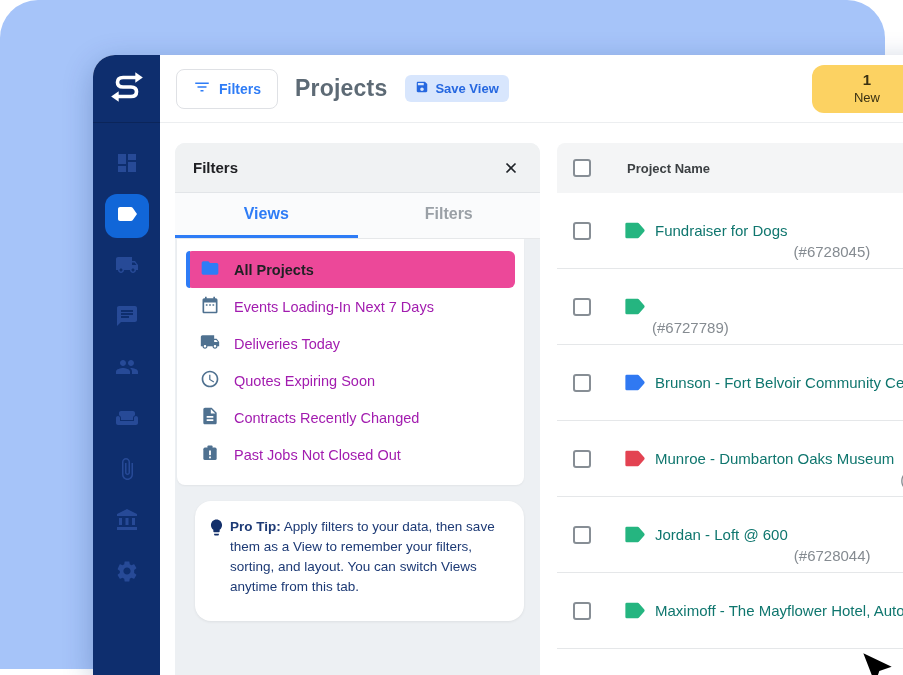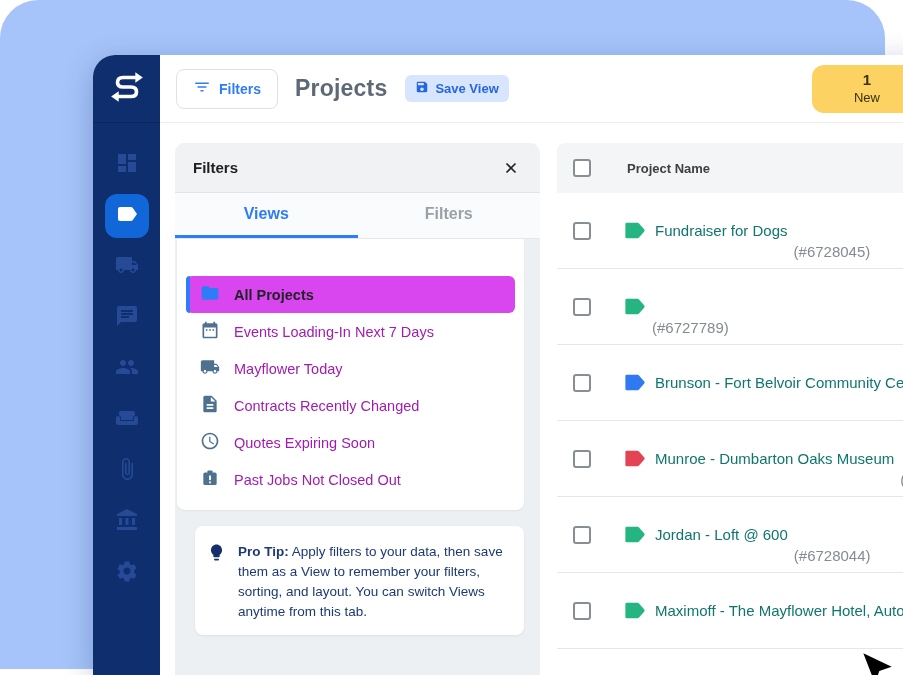--- a/index.html
+++ b/index.html
@@ -57,27 +57,27 @@
   .tabs { height:46px; display:flex; background:#fafbfc; border-bottom:1px solid #e6e8ea; }
   .tab { flex:1; display:flex; align-items:center; justify-content:center; font-size:16px;
     font-weight:700; color:#9aa0a6; border-bottom:3px solid transparent; cursor:pointer; }
   .tab.active { color:#2e7cf6; border-bottom-color:#2e7cf6; }
 
   .views-card { background:#fff; margin:0 16px 0 2px; border-radius:0 0 8px 8px;
     padding:12px 9px 12px 9px; box-shadow:0 1px 2px rgba(0,0,0,.05); }
   .view-item { position:relative; height:37px; display:flex; align-items:center; gap:14px;
     padding:0 14px; border-radius:6px; font-size:14.5px; color:#a21caf; cursor:pointer; }
   .view-item svg { width:20px; height:20px; fill:#4f7190; flex:0 0 20px; }
-  .view-item.active { background:#d946ef; font-weight:700; color:#1f2124;margin-top:25px; }
+  .view-item.active { background:#ec4899; font-weight:700; color:#1f2124; }
   .view-item.active svg { fill:#2e7cf6; }
   .view-item.active::before { content:""; position:absolute; left:0; top:0; bottom:0; width:4px;
     background:#2e7cf6; border-radius:4px 0 0 4px; }
 
-  .pro-tip { background:#fff; margin:16px 16px 0 20px; border-radius:8px;
-    padding:16px 14px 13px 12px; display:flex; gap:12px; box-shadow:0 1px 3px rgba(0,0,0,.07); }
+  .pro-tip { background:#fff; margin:16px 16px 0 20px; border-radius:16px;
+    padding:16px 14px 24px 12px; display:flex; gap:4px; box-shadow:0 1px 3px rgba(0,0,0,.07); }
   .pro-tip svg { width:19px; height:19px; fill:#14306b; flex:0 0 19px; margin-top:1px; }
   .pro-tip-text { font-size:13.5px; line-height:1.48; color:#1d3a75; }
   .pro-tip-text b { font-weight:700; }
 
   
   .table { position:absolute; left:397px; top:20px; bottom:0; right:0; }
   .checkbox { width:18px; height:18px; flex:0 0 18px; border:2px solid #878e95; border-radius:3px;
     background:#fff; cursor:pointer; }
   .t-header { height:50px; background:#f4f5f6; border-radius:8px 0 0 0; display:flex;
     align-items:center; padding-left:16px; }
@@ -209,33 +209,33 @@
             <div class="view-item">
               <span><svg viewBox="0 0 24 24">
                     <path d="M9 11H7v2h2v-2zm4 0h-2v2h2v-2zm4 0h-2v2h2v-2zm2-7h-1V2h-2v2H8V2H6v2H5c-1.11 0-1.99.9-1.99 2L3 20c0 1.1.89 2 2 2h14c1.1 0 2-.9 2-2V6c0-1.1-.9-2-2-2zm0 16H5V9h14v11z"></path>
                   </svg></span>
               <span>Events Loading-In Next 7 Days</span>
             </div>
             <div class="view-item">
               <span><svg viewBox="0 0 24 24">
                     <path d="M20 8h-3V4H3c-1.1 0-2 .9-2 2v11h2c0 1.66 1.34 3 3 3s3-1.34 3-3h6c0 1.66 1.34 3 3 3s3-1.34 3-3h2v-5l-3-4zM6 18.5c-.83 0-1.5-.67-1.5-1.5s.67-1.5 1.5-1.5 1.5.67 1.5 1.5-.67 1.5-1.5 1.5zm13.5-9l1.96 2.5H17V9.5h2.5zm-1.5 9c-.83 0-1.5-.67-1.5-1.5s.67-1.5 1.5-1.5 1.5.67 1.5 1.5-.67 1.5-1.5 1.5z"></path>
                   </svg></span>
-              <span>Mayflower Today</span>
+              <span>Deliveries Today</span>
+            </div>
+            <div class="view-item">
+              <span><svg viewBox="0 0 24 24">
+                    <path d="M11.99 2C6.47 2 2 6.48 2 12s4.47 10 9.99 10C17.52 22 22 17.52 22 12S17.52 2 11.99 2zM12 20c-4.42 0-8-3.58-8-8s3.58-8 8-8 8 3.58 8 8-3.58 8-8 8zm.5-13H11v6l5.25 3.15.75-1.23-4.5-2.67z"></path>
+                  </svg></span>
+              <span>Quotes Expiring Soon</span>
             </div>
             <div class="view-item">
               <span><svg viewBox="0 0 24 24">
                     <path d="M14 2H6c-1.1 0-1.99.9-1.99 2L4 20c0 1.1.89 2 2 2h12c1.1 0 2-.9 2-2V8l-6-6zm2 16H8v-2h8v2zm0-4H8v-2h8v2zm-3-5V3.5L18.5 9H13z"></path>
                   </svg></span>
               <span>Contracts Recently Changed</span>
-            </div>
-            <div class="view-item">
-              <span><svg viewBox="0 0 24 24">
-                    <path d="M11.99 2C6.47 2 2 6.48 2 12s4.47 10 9.99 10C17.52 22 22 17.52 22 12S17.52 2 11.99 2zM12 20c-4.42 0-8-3.58-8-8s3.58-8 8-8 8 3.58 8 8-3.58 8-8 8zm.5-13H11v6l5.25 3.15.75-1.23-4.5-2.67z"></path>
-                  </svg></span>
-              <span>Quotes Expiring Soon</span>
             </div>
             <div class="view-item">
               <span><svg viewBox="0 0 24 24">
                     <rect x="9" y="3" width="6" height="4" rx="1"></rect>
                     <rect x="4" y="5.5" width="16" height="15" rx="2"></rect>
                     <rect x="10.9" y="9" width="2.2" height="5.6" fill="#fff"></rect>
                     <rect x="10.9" y="16.2" width="2.2" height="2.2" fill="#fff"></rect>
                   </svg></span>
               <span>Past Jobs Not Closed Out</span>
             </div>

